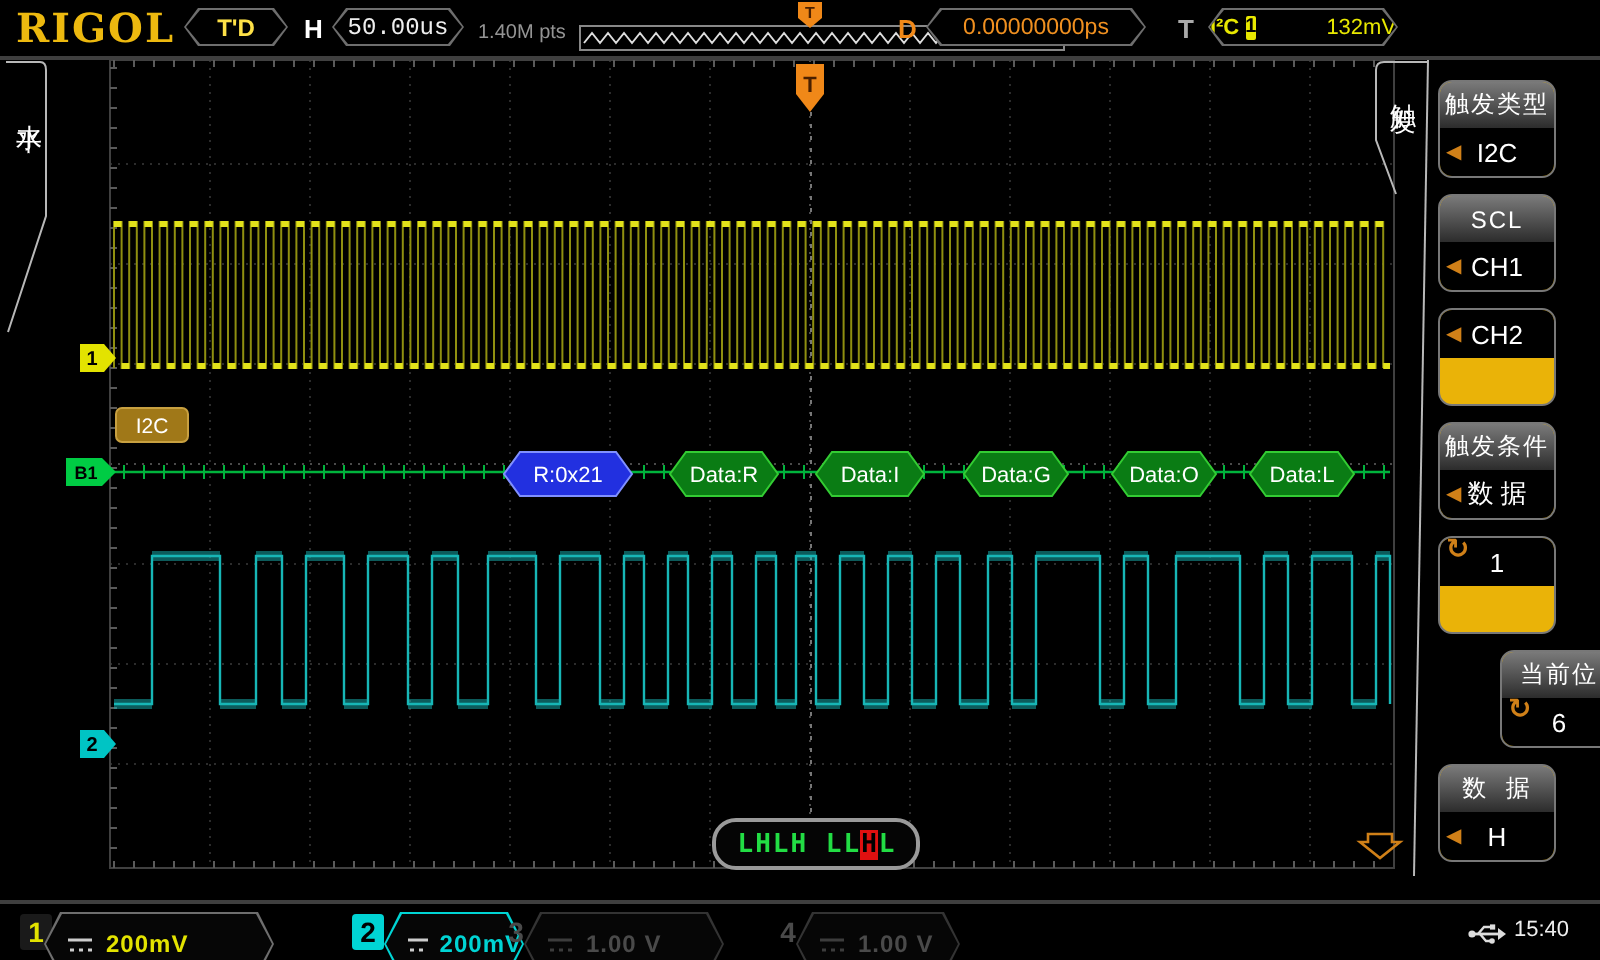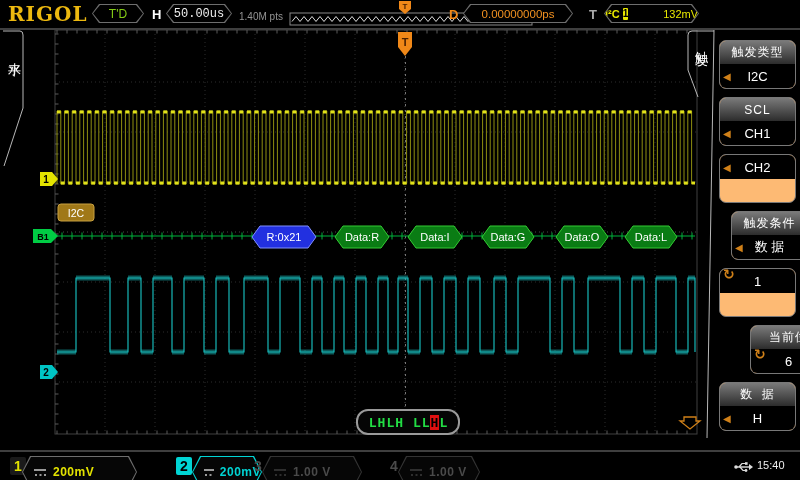--- a/index.html
+++ b/index.html
@@ -24,22 +24,22 @@
   #screen{position:absolute;left:0;top:28px;width:800px;height:422px;background:#000;}
   #wavesvg{position:absolute;left:0;top:0;}
   .vtab{position:absolute;color:#fff;font-size:13px;letter-spacing:3px;
         writing-mode:vertical-rl;text-orientation:upright;}
   
   #bitpill{position:absolute;left:356px;top:381px;width:100px;height:22px;background:#050505;
     border:2px solid #9a9a9a;border-radius:12px;display:flex;align-items:center;justify-content:center;
     font-family:"DejaVu Sans Mono","Liberation Mono",monospace;font-size:13px;font-weight:bold;}
   #bitpill span{padding:0 0.5px;}
   
-  .menu-item{position:absolute;left:719px;width:77px;height:49px;border:1px solid #787878;
-    border-radius:7px;overflow:hidden;background:#fdba74;box-sizing:border-box;}
+  .menu-item{position:absolute;left:719px;width:59px;height:49px;border:1px solid #787878;
+    border-radius:7px;overflow:hidden;background:#eab308;box-sizing:border-box;}
   .mi-title{height:23px;background:linear-gradient(#7a7a7a,#2c2c2c);color:#fff;font-size:12px;
     display:flex;align-items:center;justify-content:center;letter-spacing:1px;white-space:pre;}
   .mi-value{height:24px;display:flex;align-items:center;justify-content:center;color:#fff;
     font-size:13px;position:relative;background:#000;}
   .mi-icon{position:absolute;left:3px;color:#d08018;font-size:10px;}
   .mi-icon.rot{font-size:14px;font-weight:bold;top:-3px;}
   
   #bottombar{position:absolute;left:0;top:450px;width:800px;height:30px;background:#000;
     border-top:2px solid #3f3f3f;}
   .ch-num{position:absolute;top:5px;font-size:14px;font-weight:bold;width:16px;height:18px;
@@ -58,21 +58,21 @@
 <body>
 
 <div id="scope">
 
   <div id="topbar">
     <div class="logo">RIGOL</div>
 
     <div class="hexb" style="left:92px;width:52px;">
       <div class="ho"></div>
         <div class="hi">
-        <span style="color:#84cc16;font-weight:normal;font-size:12px;">T'D</span>
+        <span style="color:#fde047;font-weight:bold;font-size:12px;">T'D</span>
         </div>
     </div>
 
     <div class="tlabel" style="left:152px;">H</div>
 
     <div class="hexb" style="left:166px;width:66px;font-family:Liberation Mono, monospace;">
       <div class="ho"></div>
         <div class="hi">
         <span style="color:#eee;font-size:12px;">50.00us</span>
         </div>
@@ -468,21 +468,21 @@
         <span class="mi-icon">◀</span>
         <span>CH1</span>
         </div>
     </div>
     <div class="menu-item" style="top:126px;">
       <div class="mi-value">
         <span class="mi-icon">◀</span>
         <span>CH2</span>
         </div>
     </div>
-    <div class="menu-item" style="top:183px;margin-left:12px;">
+    <div class="menu-item" style="top:183px;">
       <div class="mi-title">触发条件</div>
       <div class="mi-value">
         <span class="mi-icon">◀</span>
         <span>数 据</span>
         </div>
     </div>
     <div class="menu-item" style="top:240px;">
       <div class="mi-value">
         <span class="mi-icon rot">↻</span>
         <span>1</span>

